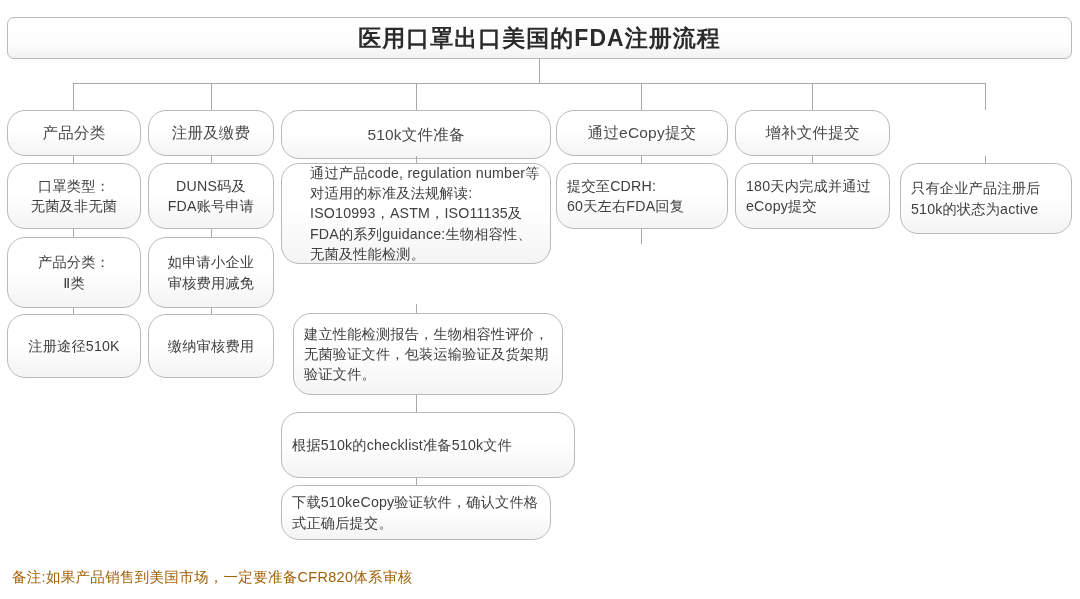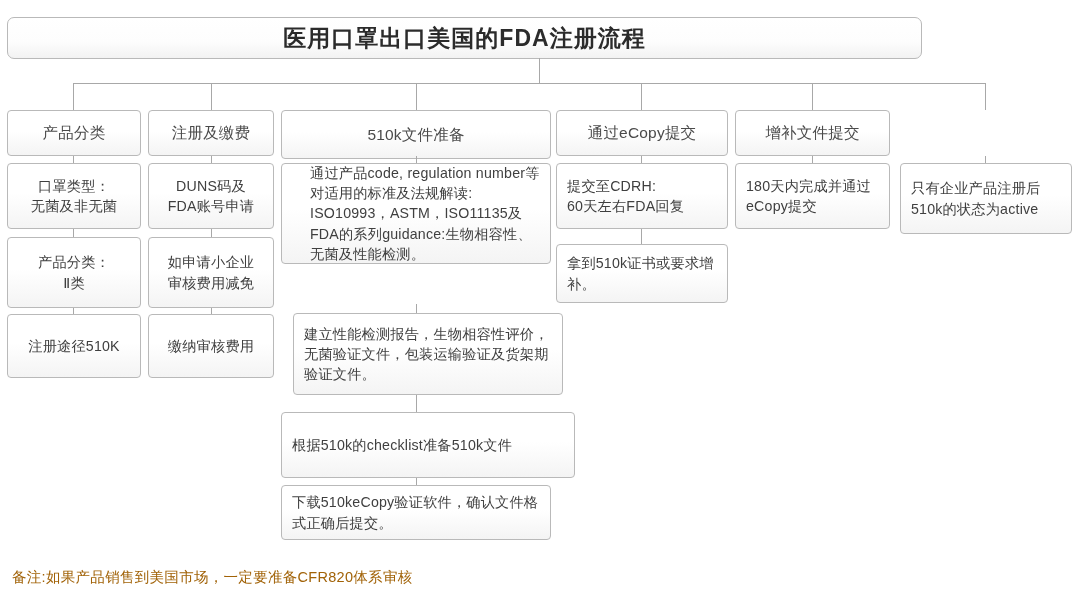--- a/index.html
+++ b/index.html
@@ -16,31 +16,31 @@
     position: relative;
     width: 1080px;
     height: 599px;
     background: #ffffff;
   }
 
   
   .node {
     position: absolute;
     border: 1px solid #b9b9b9;
-    border-radius: 4px;
+    border-radius: 18px;
     background: linear-gradient(to bottom, #ffffff 0%, #ffffff 45%, #f4f4f4 100%);
     color: #3d3d3d;
     line-height: 1.42;
     letter-spacing: 0.2px;
   }
 
   .node-title {
     left: 7px;
     top: 17px;
-    width: 915px;
+    width: 1065px;
     height: 42px;
     border-radius: 7px;
     display: flex;
     align-items: center;
     justify-content: center;
     font-size: 23px;
     font-weight: 700;
     color: #2b2b2b;
     letter-spacing: 1px;
     background: linear-gradient(to bottom, #ffffff 0%, #fdfdfd 60%, #f2f2f2 100%);
@@ -170,23 +170,20 @@
 
   <div class="node node-header" style="left:556px; top:110px; width:172px; height:46px;">通过eCopy提交</div>
   <div class="conn v" style="left:641px; top:156px; height:7px;"></div>
 
   <div class="node node-body" style="left:556px; top:163px; width:172px; height:66px;">
     <span class="txt" style="white-space:pre-line;">提交至CDRH:
 60天左右FDA回复</span>
   </div>
   <div class="conn v" style="left:641px; top:229px; height:15px;"></div>
 
-  <div class="node node-body" style="left:556px; top:244px; width:172px; height:59px;">
-    <span class="txt">拿到510k证书或要求增补。</span>
-  </div>
 
   <div class="node node-header" style="left:735px; top:110px; width:155px; height:46px;">增补文件提交</div>
   <div class="conn v" style="left:812px; top:156px; height:7px;"></div>
 
   <div class="node node-body" style="left:735px; top:163px; width:155px; height:66px;">
     <span class="txt">180天内完成并通过eCopy提交</span>
   </div>
 
   <div class="conn v" style="left:985px; top:156px; height:7px;"></div>
 

